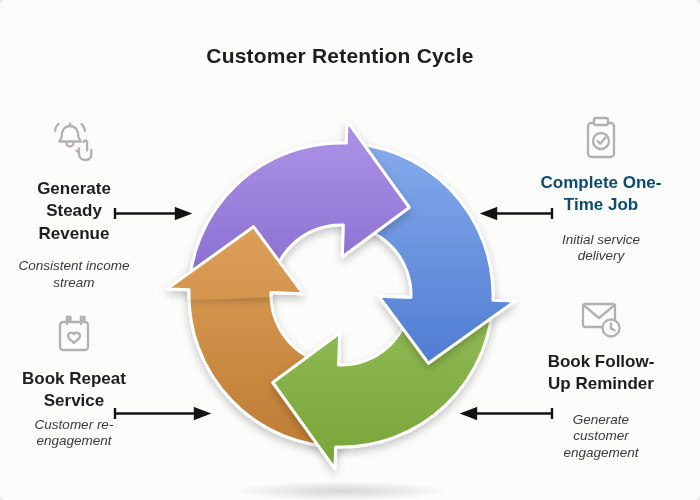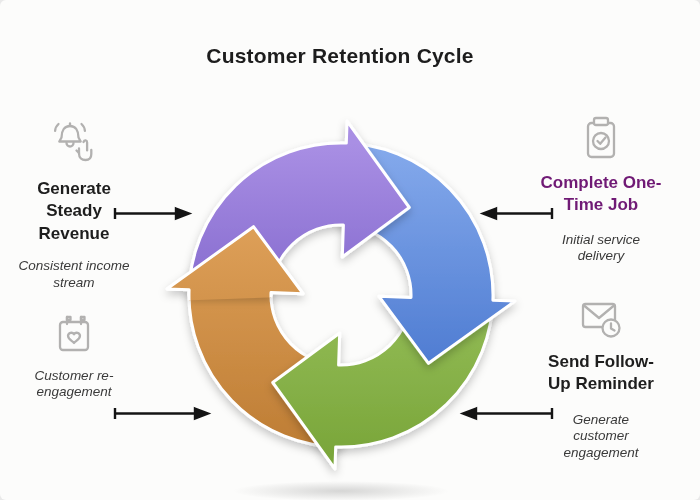--- a/index.html
+++ b/index.html
@@ -4,21 +4,21 @@
 <style>
   html,body{margin:0;padding:0;}
   body{font-family:"Liberation Sans","DejaVu Sans",sans-serif;background:#e9e9e9;}
   .stage{position:relative;width:700px;height:500px;background:#fcfcfb;overflow:hidden;border-radius:6px;}
   .page-title{position:absolute;left:0;top:44px;width:680px;text-align:center;
     font-size:21px;font-weight:bold;color:#1d1d1d;letter-spacing:.2px;}
   .diagram-svg{position:absolute;left:0;top:0;}
   .section{position:absolute;text-align:center;}
   .section .icon{display:block;margin:0 auto 6px auto;}
   .sec-title{font-size:17px;font-weight:bold;color:#1e1e1e;line-height:1.32;white-space:pre-line;}
-  .sec-title.blue{color:#701a75;}
+  .sec-title.blue{color:#0c4a6e;}
   .sec-sub{font-size:13.5px;color:#3a3a3a;line-height:1.22;white-space:pre-line;margin-top:0;font-style:italic;}
   
   #sec-top-left{left:4px;top:116px;width:140px;}
   #sec-top-left .sec-sub{margin-top:13px;}
   #sec-top-right{left:526px;top:112px;width:150px;}
   #sec-top-right .sec-sub{margin-top:15px;}
   #sec-bottom-right{left:526px;top:295px;width:150px;}
   #sec-bottom-right .sec-sub{margin-top:16px;}
   #sec-bottom-left{left:4px;top:310px;width:140px;}
   #sec-bottom-left .sec-sub{margin-top:4px;}
@@ -134,33 +134,35 @@
 delivery</div>
   </div>
 
   <div class="section" id="sec-bottom-right">
     <svg class="icon gicon" width="54" height="50" viewBox="0 0 54 50">
       <rect x="9" y="9" width="32" height="23" rx="2.5"></rect>
       <polyline points="10,10.5 25,23 40,10.5"></polyline>
       <circle cx="37" cy="33" r="8.5" fill="#fcfcfb"></circle>
       <polyline points="37,28.5 37,33.5 40.5,35.5"></polyline>
     </svg>
-    <div class="sec-title">Send Follow-
+    <div class="sec-title">Book Follow-
 Up Reminder</div>
     <div class="sec-sub">Generate
 customer
 engagement</div>
   </div>
 
   <div class="section" id="sec-bottom-left">
     <svg class="icon gicon" width="52" height="52" viewBox="0 0 52 52">
       <rect x="12" y="12" width="28" height="28" rx="3"></rect>
       <line x1="19" y1="7" x2="19" y2="14"></line>
       <line x1="33" y1="7" x2="33" y2="14"></line>
       <path d="M19 7 h3.5 v3 h-3.5 z"></path>
       <path d="M33 7 h3.5 v3 h-3.5 z"></path>
       <path d="M26 33 c-2.2 -2.4 -6 -3.8 -6 -7.2 a3.3 3.3 0 0 1 6 -1.6 a3.3 3.3 0 0 1 6 1.6 c0 3.4 -3.8 4.8 -6 7.2 z"></path>
     </svg>
+    <div class="sec-title">Book Repeat
+Service</div>
     <div class="sec-sub">Customer re-
 engagement</div>
   </div>
 
 </div>
 
 </body></html>

